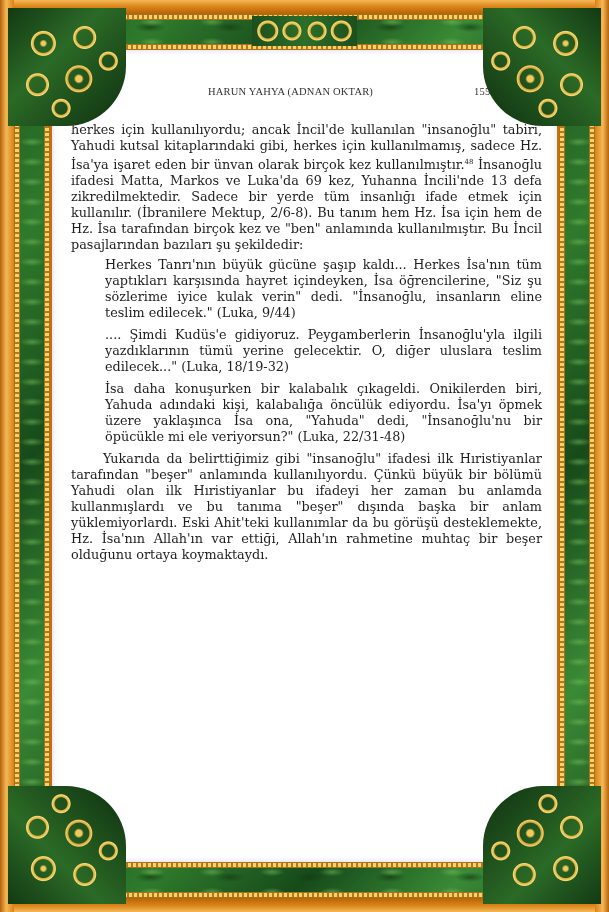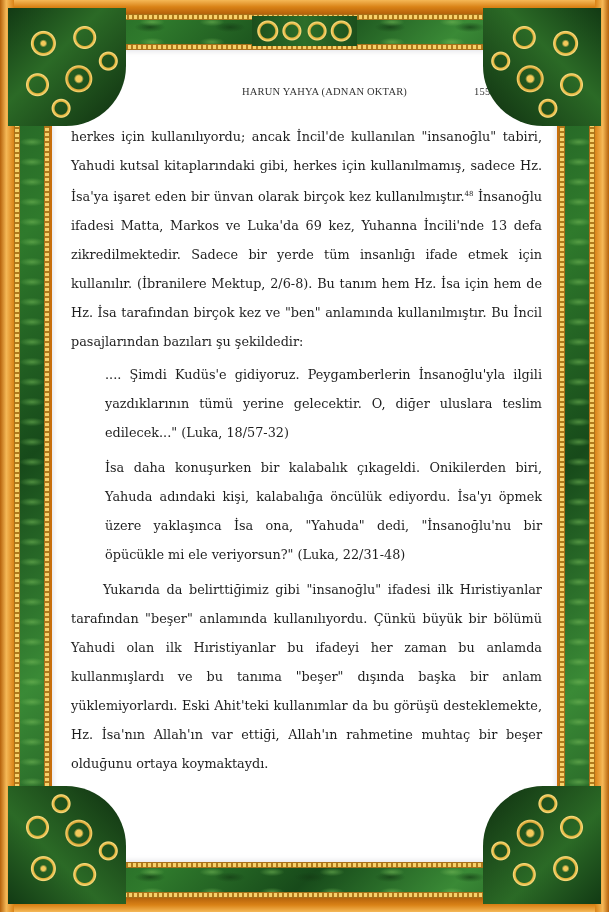--- a/index.html
+++ b/index.html
@@ -87,26 +87,26 @@
     .page {
       position: absolute; left: 52px; top: 50px; width: 505px; height: 812px;
       background: #ffffff;
       box-shadow: inset 0 0 6px rgba(140,140,160,0.35);
     }
     .running-head {
       position: absolute; top: 36px; left: 0; width: 100%;
       font-family: "Liberation Serif", serif; font-size: 10.5px; color: #333;
       letter-spacing: 0.2px;
     }
-    .running-head .title { position: absolute; left: 156px; margin-left: 34px; }
+    .running-head .title { position: absolute; left: 156px; }
     .running-head .pgnum { position: absolute; left: 422px; text-align: center; }
 
     .body-text {
       position: absolute; left: 19px; top: 72px; width: 471px;
-      font-family: "DejaVu Serif", serif; font-size: 12.8px; line-height: 29px;
+      font-family: "DejaVu Serif", serif; font-size: 12.8px; line-height: 16px;
       color: #1e1e1e; text-align: justify;
     }
     .body-text p { margin: 0; }
     .body-text .quote { margin-left: 34px; margin-right: 0; margin-top: 2px; margin-bottom: 6px; }
     .body-text .indent { text-indent: 32px; }
     .body-text sup { font-size: 7px; vertical-align: 5px; }
   </style>
 </head>
 <body>
 
@@ -135,21 +135,22 @@
 
 <div class="page">
   <div class="running-head">
     <span class="title">HARUN YAHYA (ADNAN OKTAR)</span>
     <span class="pgnum">155</span>
   </div>
 
   <div class="body-text">
     <p style="margin-bottom:4px;"><span>herkes için kullanılıyordu; ancak İncil'de kullanılan "insanoğlu" tabiri, Yahudi kutsal kitaplarındaki gibi, herkes için kullanılmamış, sadece Hz. İsa'ya işaret eden bir ünvan olarak birçok kez kullanılmıştır.</span><sup>48</sup><span> İnsanoğlu ifadesi Matta, Markos ve Luka'da 69 kez, Yuhanna İncili'nde 13 defa zikredilmektedir. Sadece bir yerde tüm insanlığı ifade etmek için kullanılır. (İbranilere Mektup, 2/6-8). Bu tanım hem Hz. İsa için hem de Hz. İsa tarafından birçok kez ve "ben" anlamında kullanılmıştır. Bu İncil pasajlarından bazıları şu şekildedir:</span></p>
 
-    <p class="quote">.... Şimdi Kudüs'e gidiyoruz. Peygamberlerin İnsanoğlu'yla ilgili yazdıklarının tümü yerine gelecektir. O, diğer uluslara teslim edilecek..." (Luka, 18/57-32)</p>
+    <p class="quote">Herkes Tanrı'nın büyük gücüne şaşıp kaldı... Herkes İsa'nın tüm yaptıkları karşısında hayret içindeyken, İsa öğrencilerine, "Siz şu sözlerime iyice kulak verin" dedi. "İnsanoğlu, insanların eline teslim edilecek." (Luka, 9/44)</p>
+    <p class="quote">.... Şimdi Kudüs'e gidiyoruz. Peygamberlerin İnsanoğlu'yla ilgili yazdıklarının tümü yerine gelecektir. O, diğer uluslara teslim edilecek..." (Luka, 18/19-32)</p>
     <p class="quote">İsa daha konuşurken bir kalabalık çıkageldi. Onikilerden biri, Yahuda adındaki kişi, kalabalığa öncülük ediyordu. İsa'yı öpmek üzere yaklaşınca İsa ona, "Yahuda" dedi, "İnsanoğlu'nu bir öpücükle mi ele veriyorsun?" (Luka, 22/31-48)</p>
 
     <p class="indent">Yukarıda da belirttiğimiz gibi "insanoğlu" ifadesi ilk Hıristiyanlar tarafından "beşer" anlamında kullanılıyordu. Çünkü büyük bir bölümü Yahudi olan ilk Hıristiyanlar bu ifadeyi her zaman bu anlamda kullanmışlardı ve bu tanıma "beşer" dışında başka bir anlam yüklemiyorlardı. Eski Ahit'teki kullanımlar da bu görüşü desteklemekte, Hz. İsa'nın Allah'ın var ettiği, Allah'ın rahmetine muhtaç bir beşer olduğunu ortaya koymaktaydı.</p>
   </div>
 </div>
 
 <div class="corner tl"></div>
 <div class="corner tr"></div>
 <div class="corner bl"></div>
 <div class="corner br"></div>

